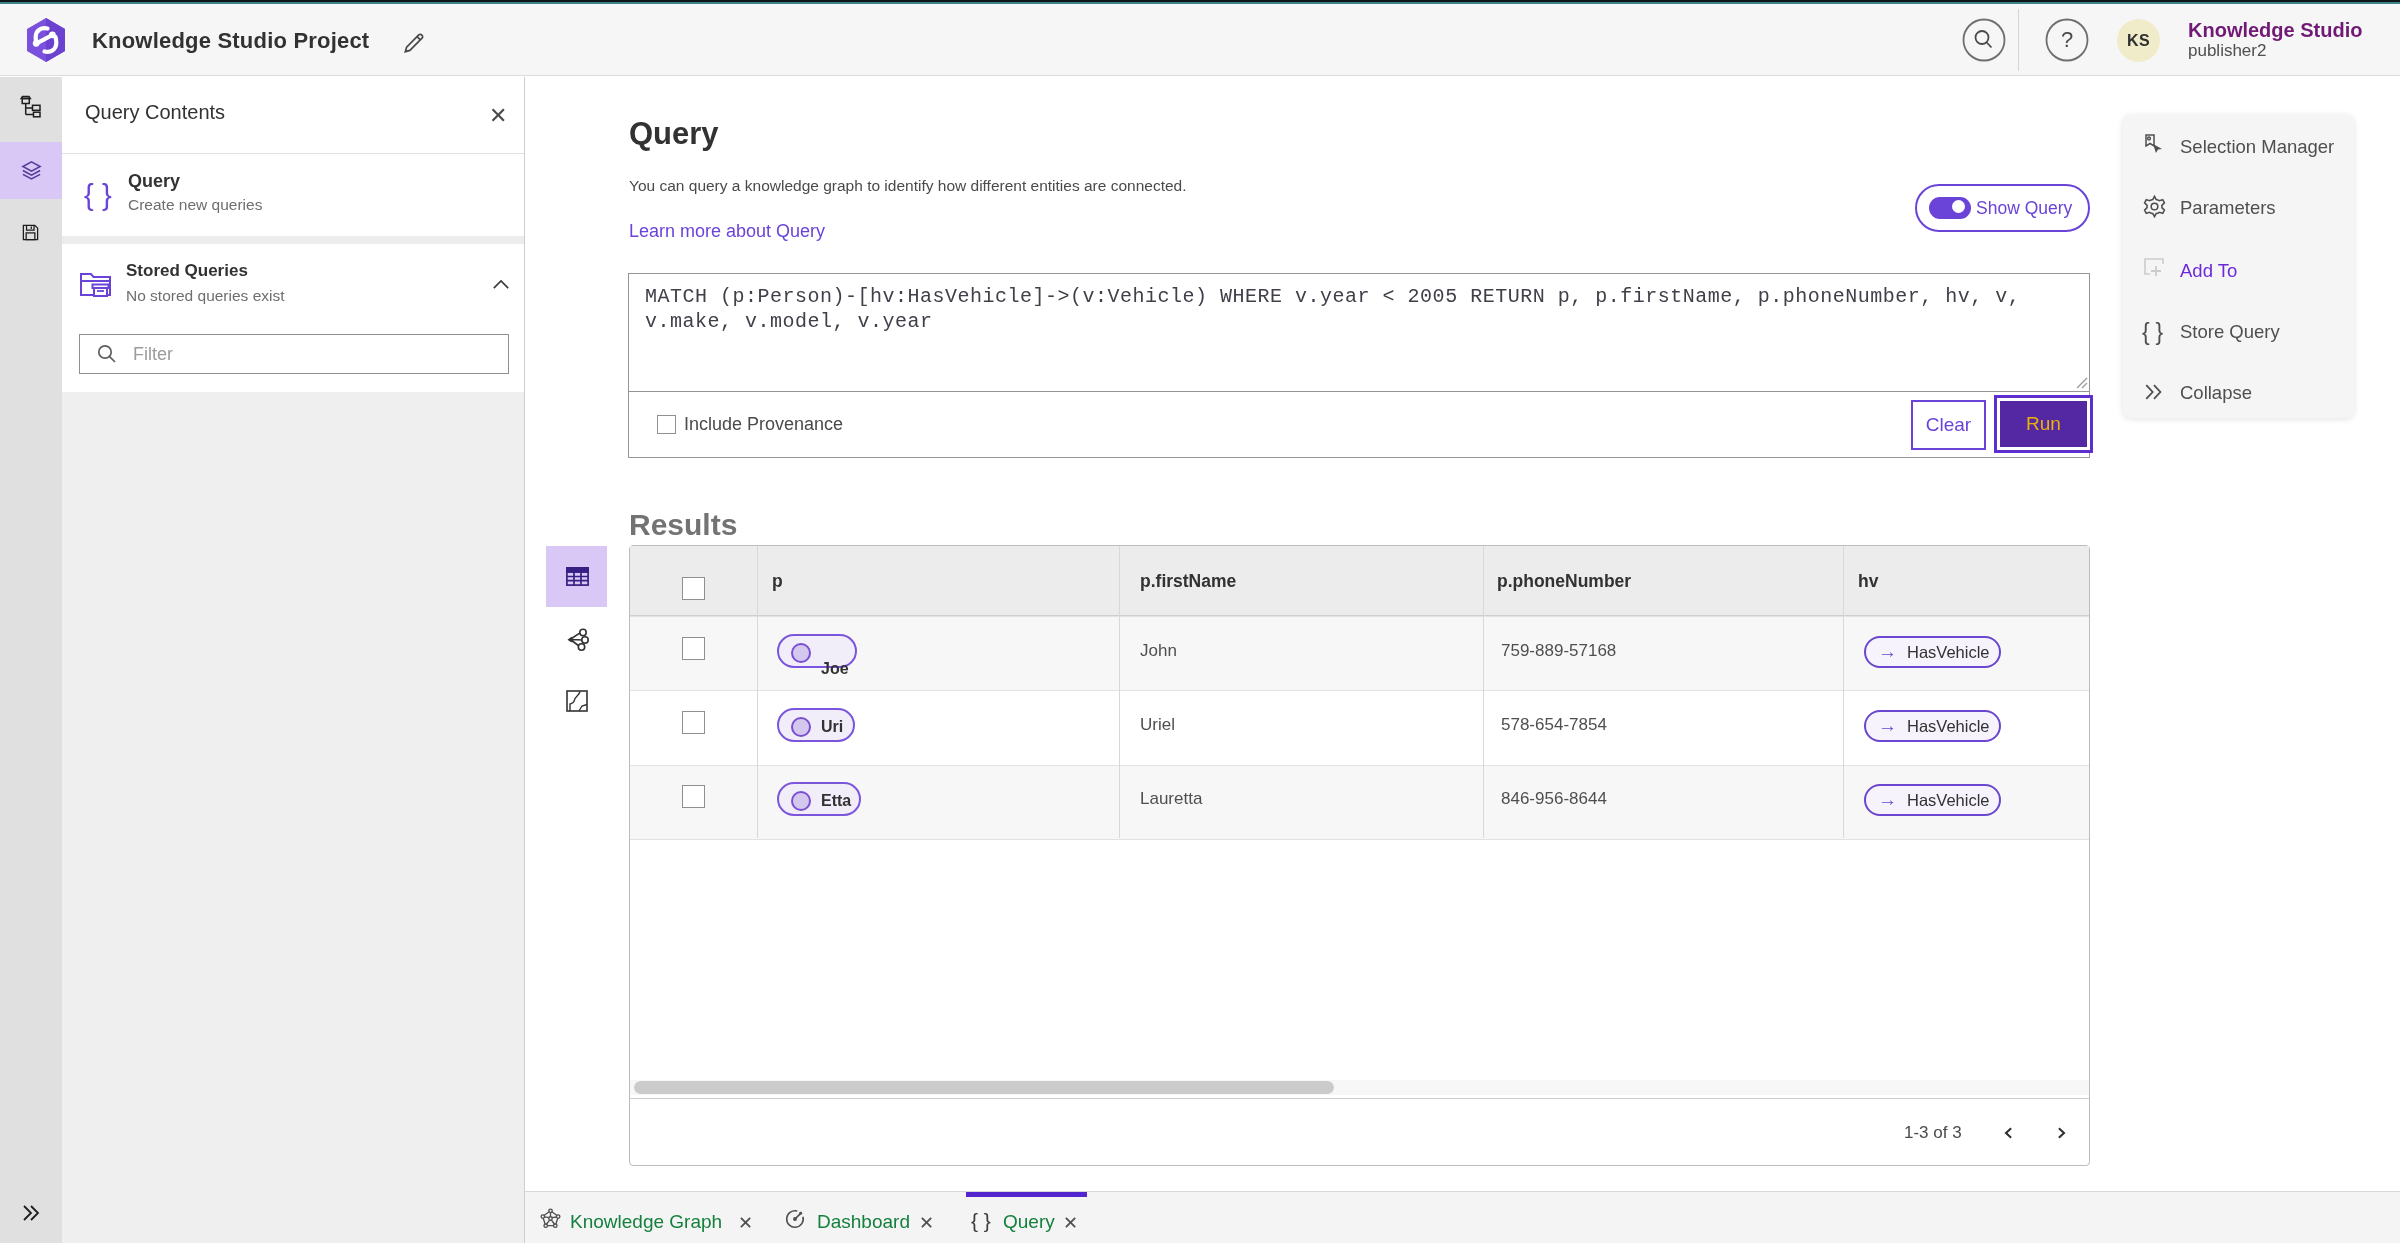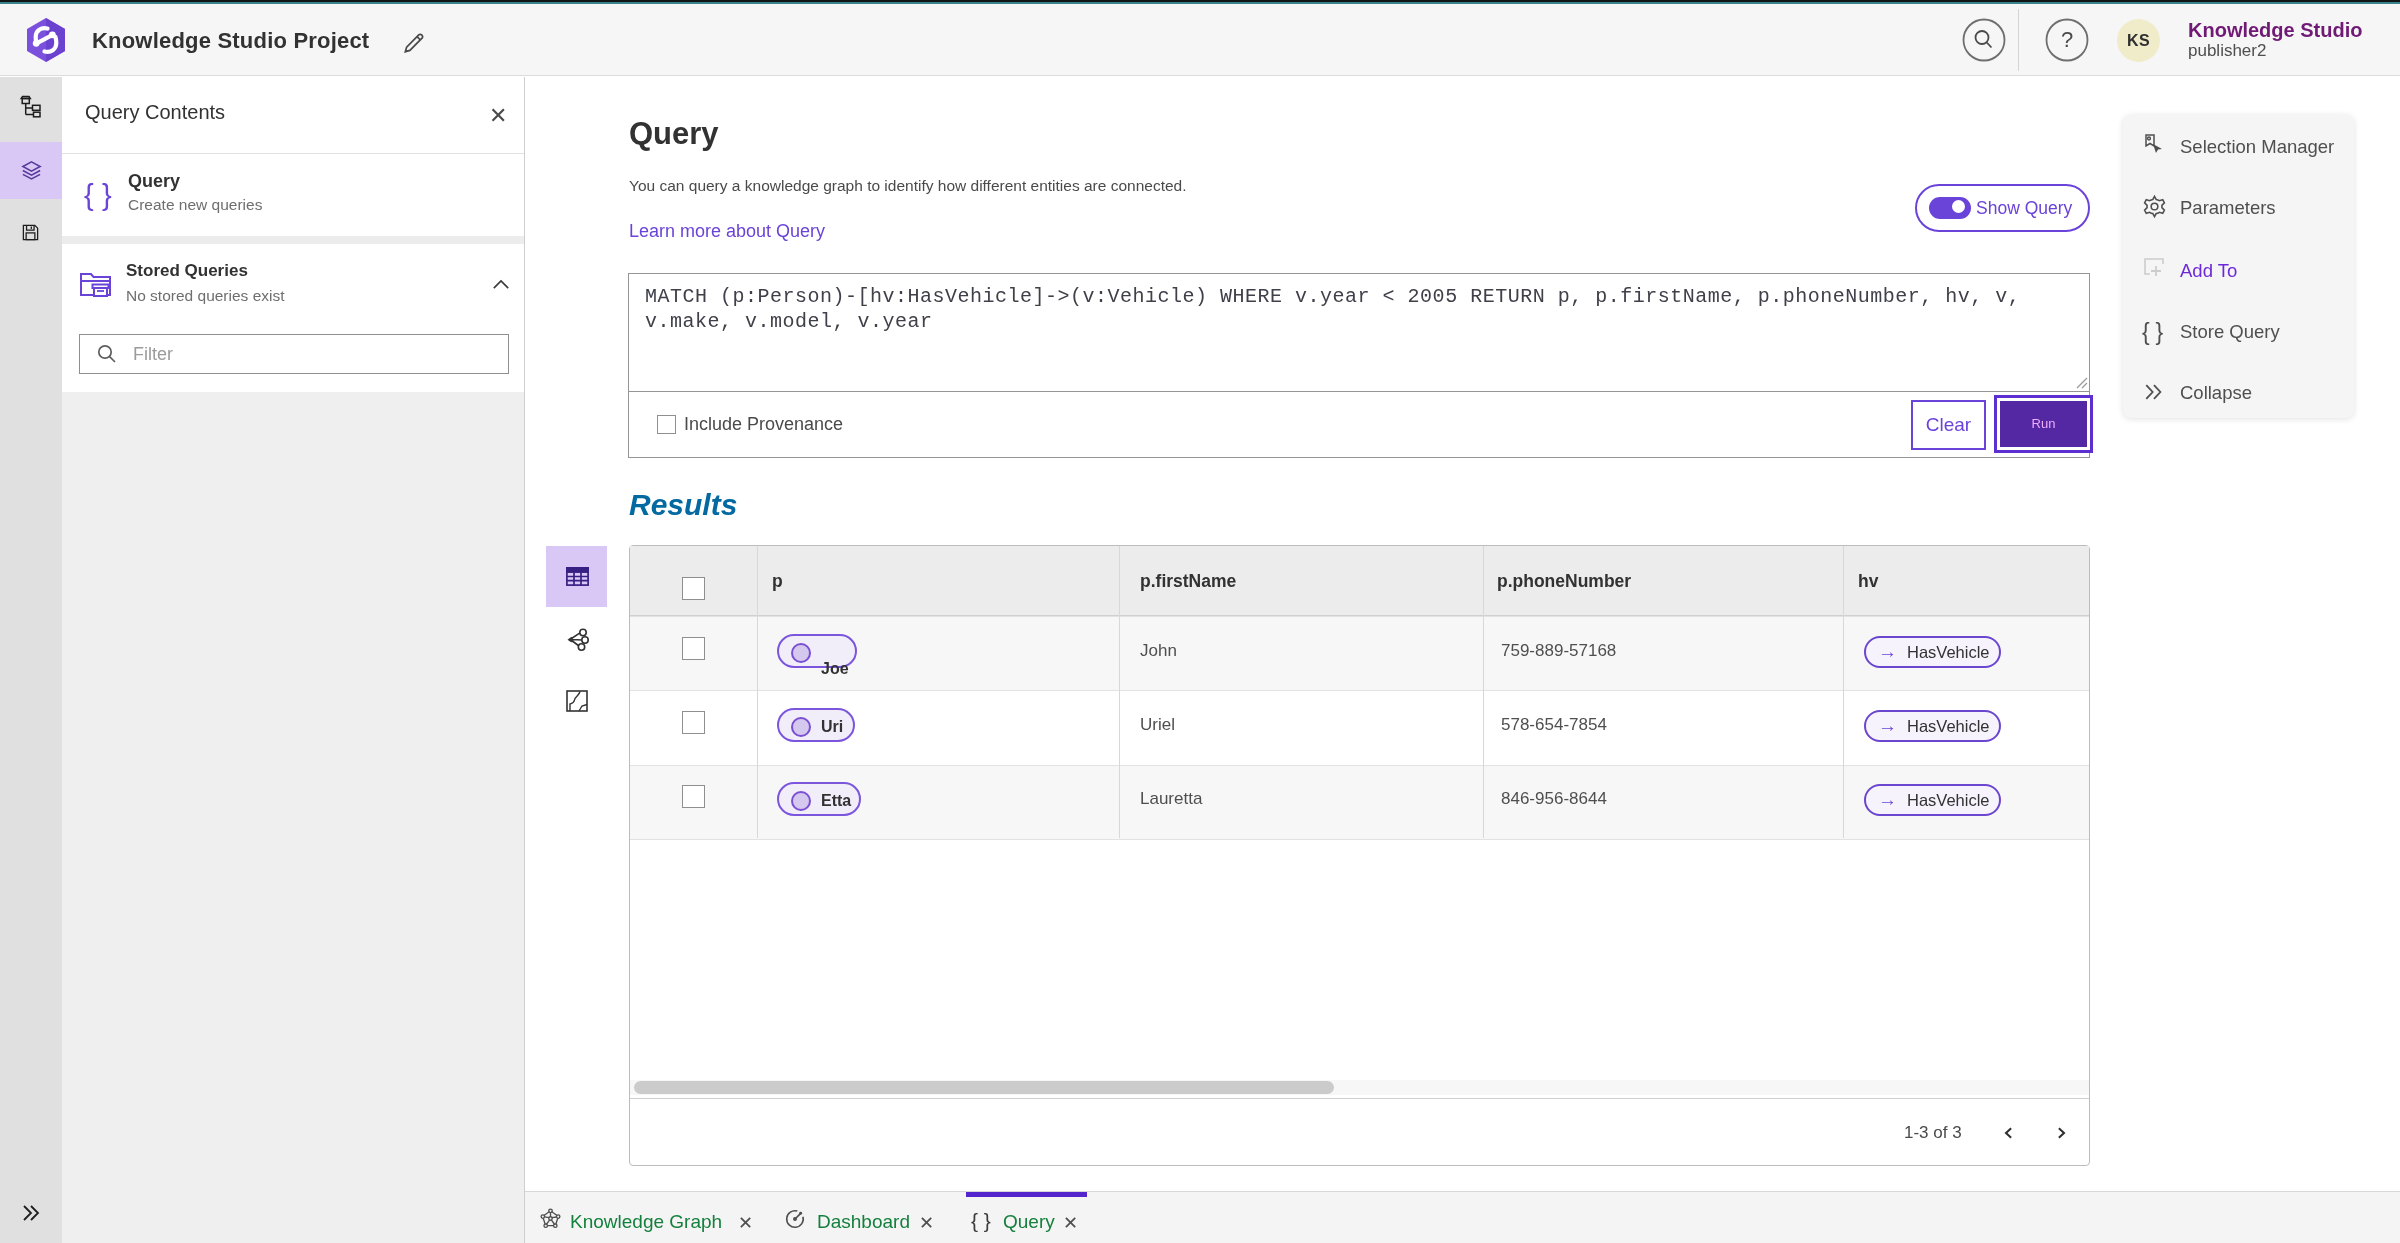--- a/index.html
+++ b/index.html
@@ -40,23 +40,23 @@
   #toggle-sw { left:1929px; top:197px; width:42px; height:22px; background:#6a43d9; border-radius:12px; }
   #toggle-knob { left:1950px; top:198px; width:17px; height:17px; background:#fff; border:2px solid #6a43d9; border-radius:50%; }
   #toggle-lbl { left:1976px; top:198px; font-size:17.5px; color:#6a43d9; }
   
   #qbox { left:628px; top:273px; width:1462px; height:185px; border:1px solid #959595; background:#fff; }
   #qbox-div { left:628px; top:391px; width:1462px; height:1px; background:#959595; }
   #qtext { left:645px; top:284px; width:1420px; font-family:"Liberation Mono", monospace; font-size:20px; line-height:25px; color:#40404a; letter-spacing:0.5px; white-space:pre; }
   #cb1 { left:657px; top:415px; width:19px; height:19px; border:1px solid #8f8f8f; background:#fff; }
   #cb1-lbl { left:684px; top:414px; font-size:18px; color:#4a4a4a; }
   #btn-clear { left:1911px; top:400px; width:75px; height:50px; border:2px solid #6a43d9; background:#fff; color:#6a43d9; font-size:19px; text-align:center; line-height:46px; }
-  #btn-run { left:1994px; top:395px; width:99px; height:58px; background:#5428a2; border:3px solid #5e2fd0; box-shadow:inset 0 0 0 3px #fff; color:#f0abfc; font-size:13px; text-align:center; line-height:52px; }
-  
-  #r-h1 { left:629px; top:488px; font-size:30px; font-weight:700; color:#0369a1;font-style:italic; }
+  #btn-run { left:1994px; top:395px; width:99px; height:58px; background:#5428a2; border:3px solid #5e2fd0; box-shadow:inset 0 0 0 3px #fff; color:#eab308; font-size:19px; text-align:center; line-height:52px; }
+  
+  #r-h1 { left:629px; top:508px; font-size:30px; font-weight:700; color:#737373; }
   #rtool-sel { left:546px; top:546px; width:61px; height:61px; background:#d9c8f6; }
   
   #tbl { left:629px; top:545px; width:1461px; height:621px; border:1px solid #bcbcbc; border-radius:4px; background:#fff; }
   #tbl-hdr { left:630px; top:546px; width:1459px; height:70px; background:#ececec; border-bottom:1px solid #cfcfcf; }
   .vline { position:absolute; top:546px; width:1px; height:292px; background:#d8d8d8; }
   .hline { position:absolute; left:630px; width:1459px; height:1px; background:#e2e2e2; }
   .rowbg { position:absolute; left:630px; width:1459px; height:74px; }
   .hdr-txt { position:absolute; font-size:17.5px; font-weight:700; color:#323232; }
   .cell-txt { position:absolute; font-size:17px; color:#4f4f4f; }
   .cbx { position:absolute; left:682px; width:23px; height:23px; border:1px solid #8f8f8f; background:#fff; }

